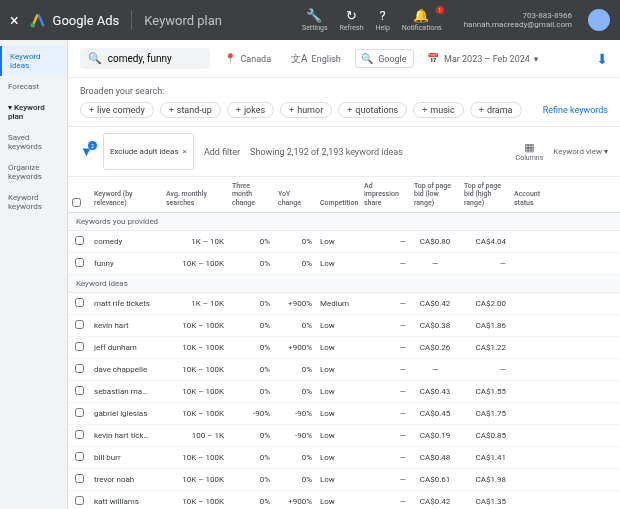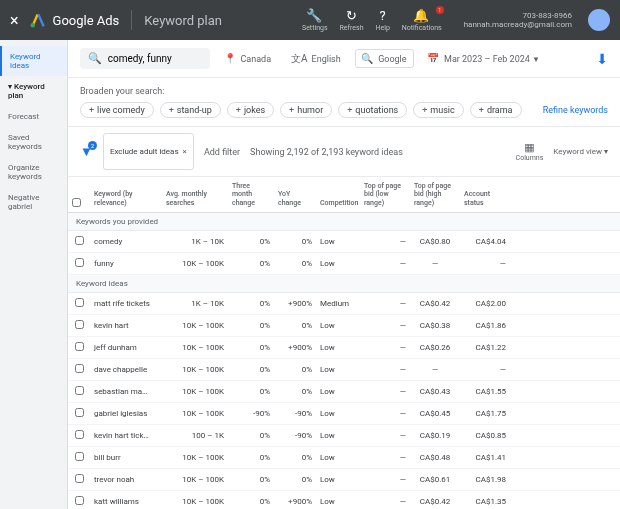--- a/index.html
+++ b/index.html
@@ -106,25 +106,25 @@
     <span>703-883-8966</span>
     <span>hannah.macready@gmail.com</span>
   </div>
   <div class="av"></div>
 </div>
 
 <div class="main">
   <div class="side">
       <div id="side-items">
         <div class="it act">Keyword ideas</div>
+        <div class="it">Forecast</div>
         <div class="it cur"><span class="ar">▾</span>Keyword plan</div>
-        <div class="it">Forecast</div>
         <div class="it">Saved keywords</div>
         <div class="it">Organize keywords</div>
-        <div class="it">Negative gabriel</div>
+        <div class="it">Keyword keywords</div>
       </div>
     </div>
   <div class="content">
 
     <div class="qbar">
       <div class="qbox">
         <span>🔍</span>
         <input value="comedy, funny" style="">
       </div>
       <span class="pill">
@@ -180,20 +180,21 @@
     <div class="tbl">
       <div class="thr">
         <div class="c0">
             <input type="checkbox" style="">
           </div>
         <div class="c1">Keyword (by relevance)</div>
         <div class="c2">Avg. monthly searches</div>
         <div class="c3">Three month change</div>
         <div class="c4">YoY change</div>
         <div class="c5">Competition</div>
+        <div class="c6">Ad impression share</div>
         <div class="c7">Top of page bid (low range)</div>
         <div class="c8">Top of page bid (high range)</div>
         <div class="c9">Account status</div>
       </div>
       <div class="sect">Keywords you provided</div>
       <div id="rows1">
           <div class="tr">
             <div class="c0"><input type="checkbox" style=""></div>
             <div class="c1">comedy</div>
             <div class="c2">1K – 10K</div>

